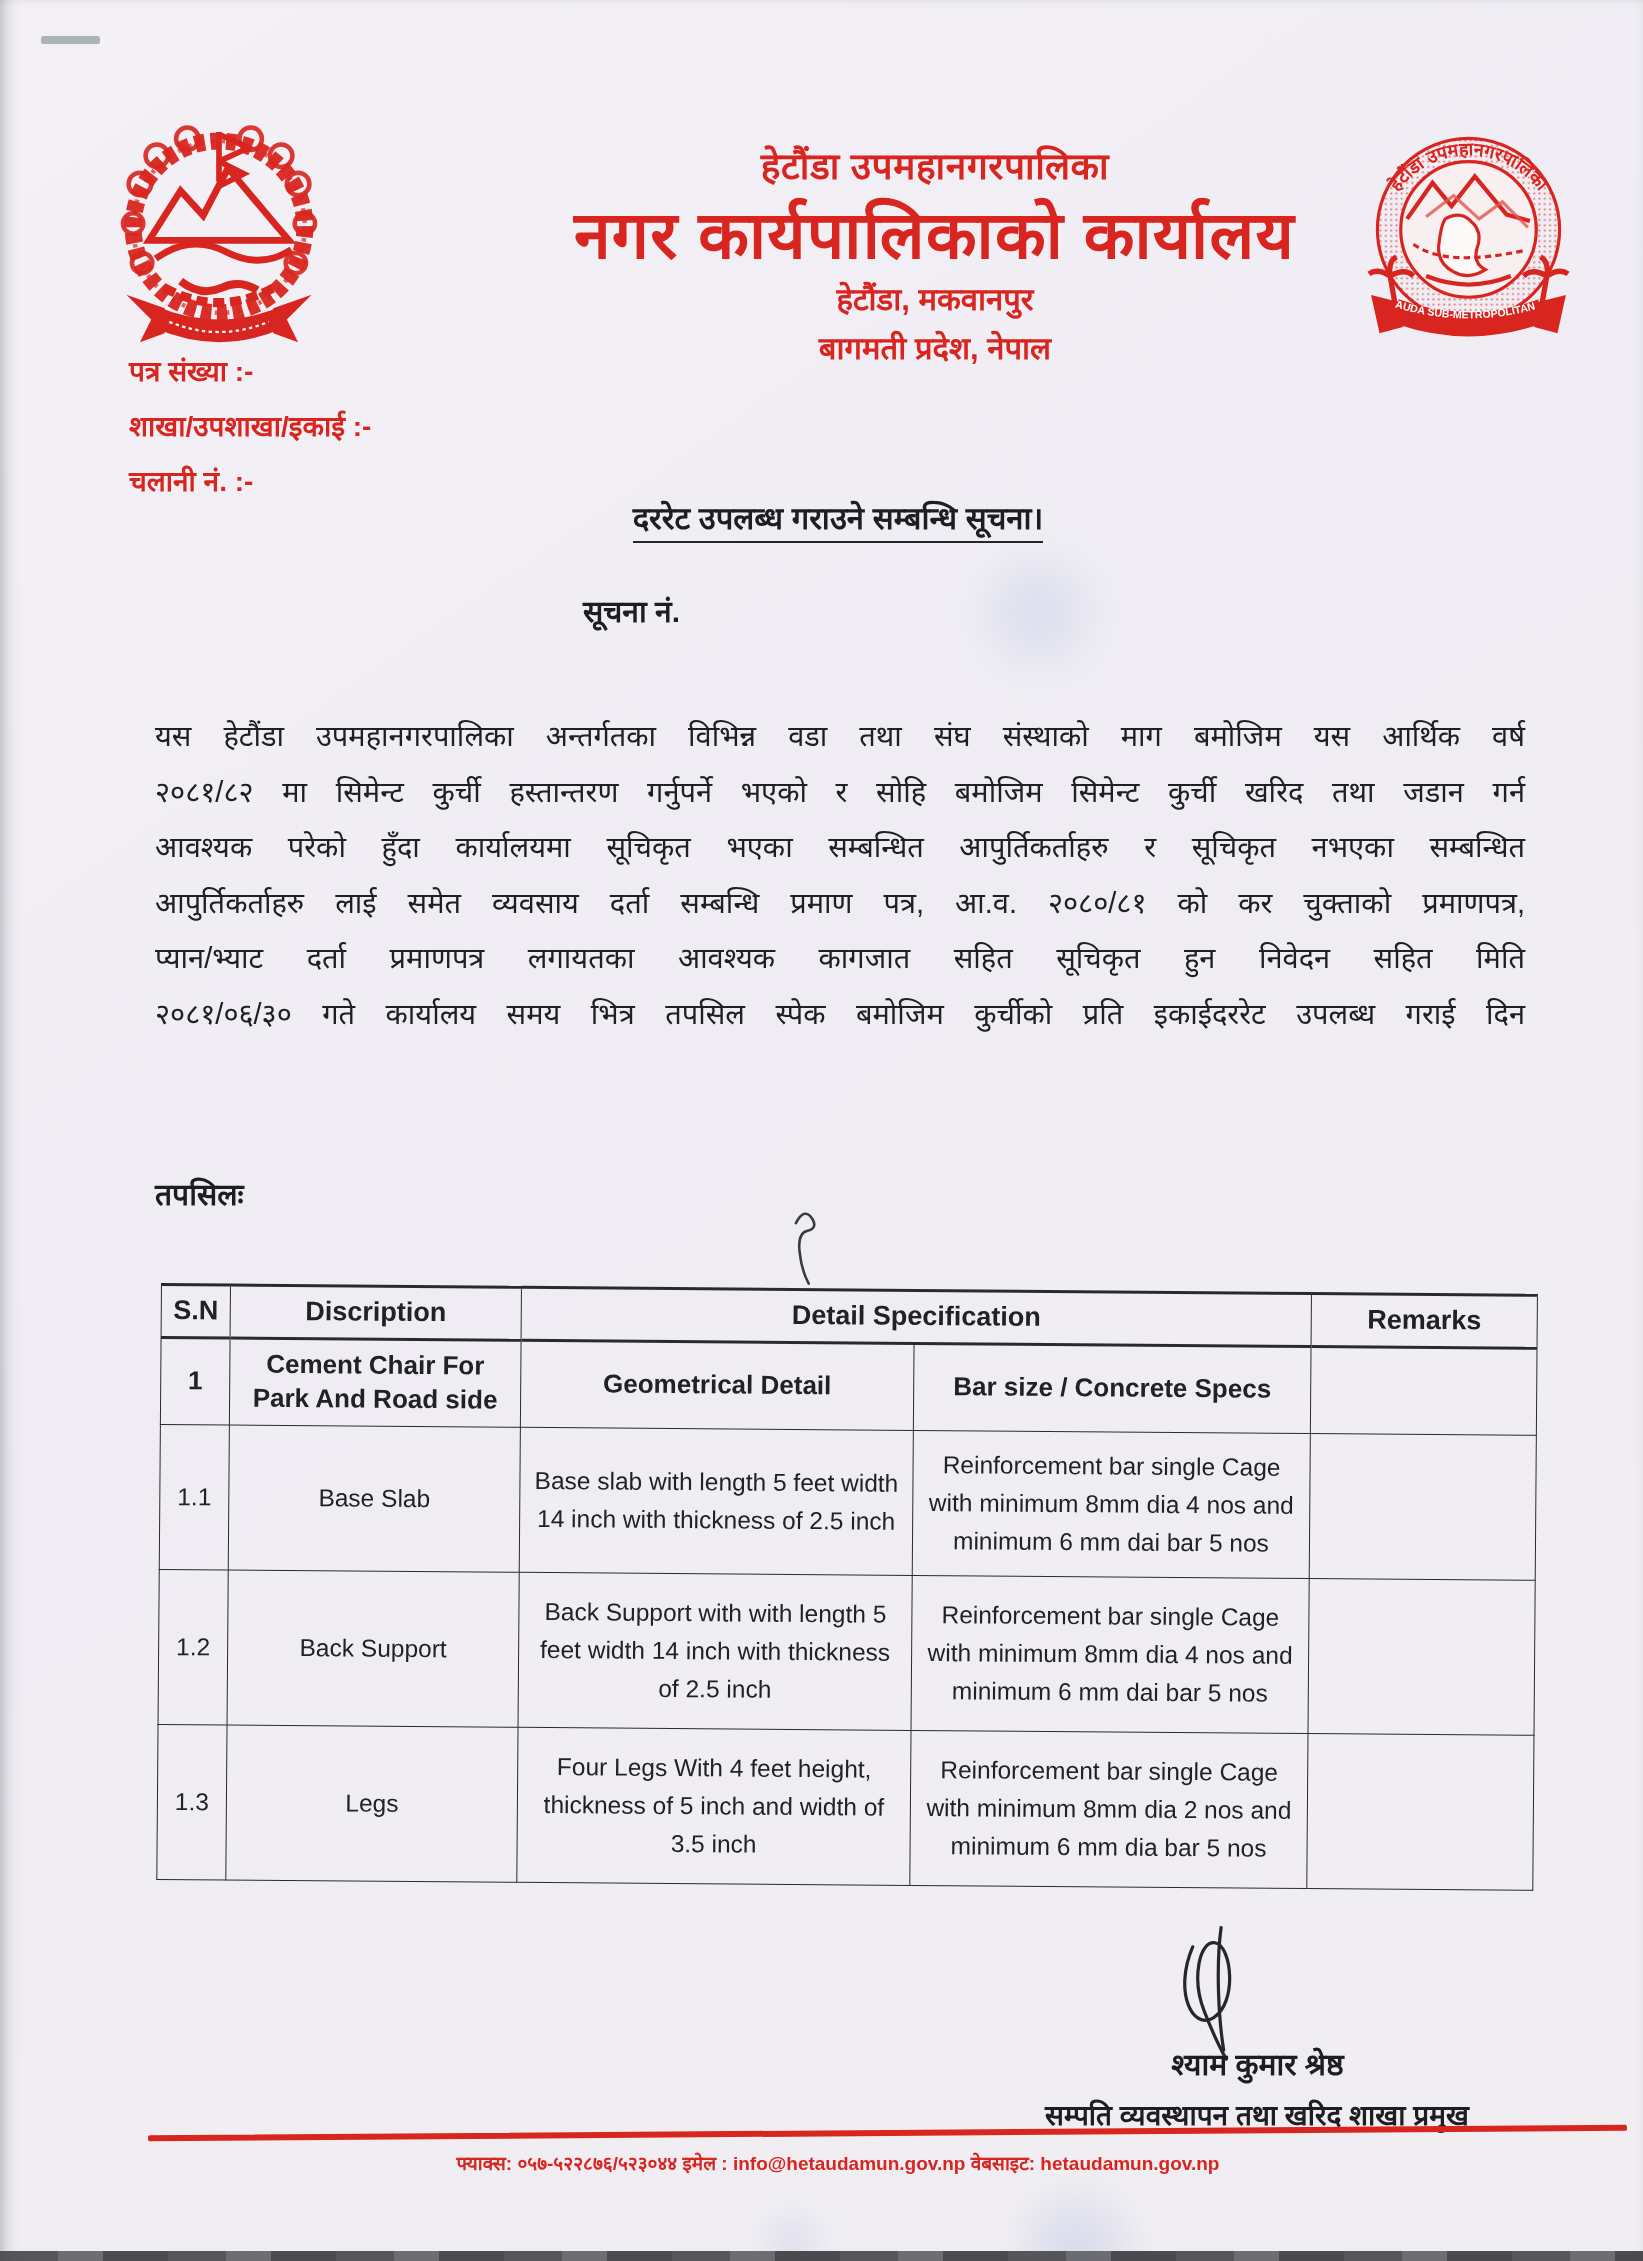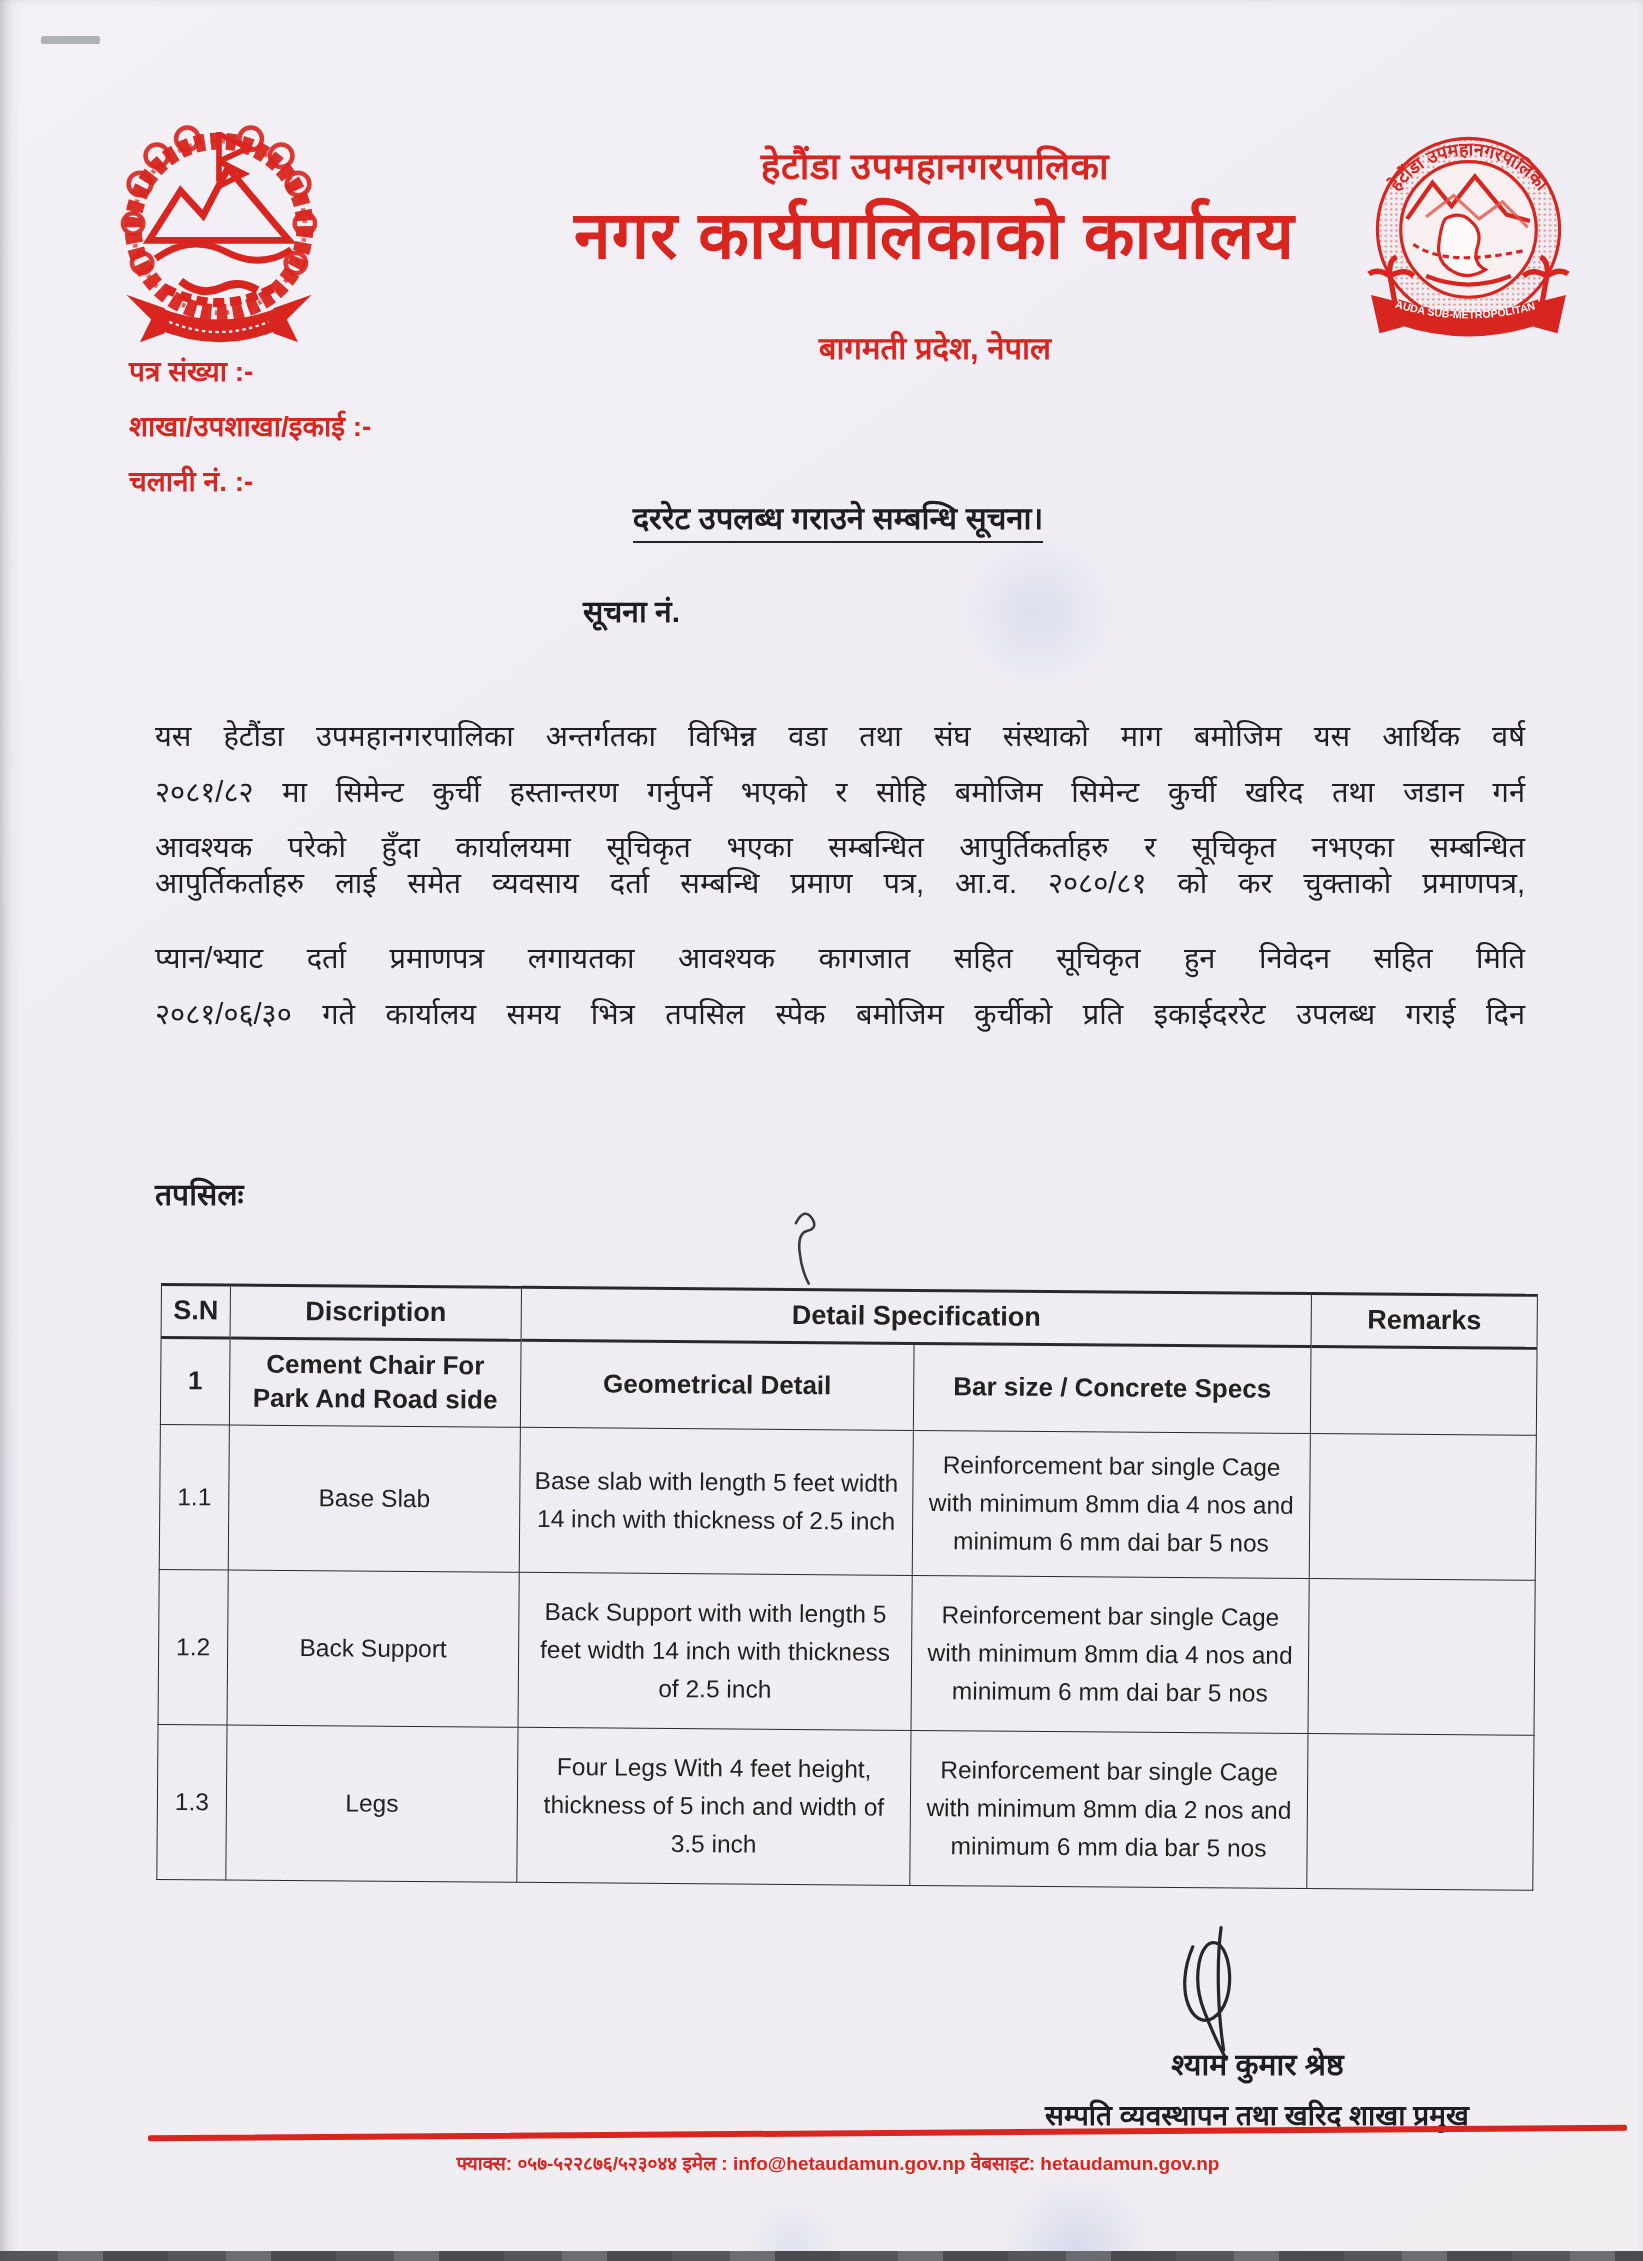--- a/index.html
+++ b/index.html
@@ -130,35 +130,36 @@
     <path d="M18,168 L50,176 L48,198 L26,204 Z" fill="#d8251f"></path>
     <path d="M202,168 L170,176 L172,198 L194,204 Z" fill="#d8251f"></path>
     <path d="M44,172 Q110,196 176,172 L176,196 Q110,218 44,196 Z" fill="#d8251f"></path>
     <text font-size="10" font-weight="bold" fill="#ffffff" font-family="Liberation Sans, sans-serif">
       <textPath href="#arcBot" startOffset="50%" text-anchor="middle">HETAUDA SUB-METROPOLITAN CITY</textPath>
     </text>
   </svg>
 
   <div class="abs red dev hdr-line1">हेटौंडा उपमहानगरपालिका</div>
   <div class="abs red dev hdr-line2">नगर कार्यपालिकाको कार्यालय</div>
+  <div class="abs red dev hdr-line3">हेटौंडा, मकवानपुर</div>
   <div class="abs red dev hdr-line4">बागमती प्रदेश, नेपाल</div>
 
   <div class="abs red dev ref" style="top:351px">पत्र संख्या :-</div>
   <div class="abs red dev ref" style="top:406px">शाखा/उपशाखा/इकाई :-</div>
   <div class="abs red dev ref" style="top:461px">चलानी नं. :-</div>
 
   <div class="abs notice-title">
     <span>दररेट उपलब्ध गराउने सम्बन्धि सूचना।</span>
   </div>
   <div class="abs notice-no">सूचना नं.</div>
 
   <div class="abs bodyline" style="top:715px">यस हेटौंडा उपमहानगरपालिका अन्तर्गतका विभिन्न वडा तथा संघ संस्थाको माग बमोजिम यस आर्थिक वर्ष</div>
   <div class="abs bodyline" style="top:771px">२०८१/८२ मा सिमेन्ट कुर्ची हस्तान्तरण गर्नुपर्ने भएको र सोहि बमोजिम सिमेन्ट कुर्ची खरिद तथा जडान गर्न</div>
   <div class="abs bodyline" style="top:826px">आवश्यक परेको हुँदा कार्यालयमा सूचिकृत भएका सम्बन्धित आपुर्तिकर्ताहरु र सूचिकृत नभएका सम्बन्धित</div>
-  <div class="abs bodyline" style="top:862px">आपुर्तिकर्ताहरु लाई समेत व्यवसाय दर्ता सम्बन्धि प्रमाण पत्र, आ.व. २०८०/८१ को कर चुक्ताको प्रमाणपत्र,</div>
+  <div class="abs bodyline" style="top:882px">आपुर्तिकर्ताहरु लाई समेत व्यवसाय दर्ता सम्बन्धि प्रमाण पत्र, आ.व. २०८०/८१ को कर चुक्ताको प्रमाणपत्र,</div>
   <div class="abs bodyline" style="top:937px">प्यान/भ्याट दर्ता प्रमाणपत्र लगायतका आवश्यक कागजात सहित सूचिकृत हुन निवेदन सहित मिति</div>
   <div class="abs bodyline" style="top:993px">२०८१/०६/३० गते कार्यालय समय भित्र तपसिल स्पेक बमोजिम कुर्चीको प्रति इकाईदररेट उपलब्ध गराई दिन</div>
 
   <div class="abs tapasil">तपसिलः</div>
 
   <svg class="abs" style="left:783px;top:1200px" width="45" height="90" viewBox="0 0 70 140">
     <path d="M20,36 q14,-26 26,-6 q8,14 -8,18 q-16,4 -12,34 q3,28 14,48" fill="none" stroke="#3a3a40" stroke-width="4" stroke-linecap="round"></path>
   </svg>
 
   <table class="spec">

